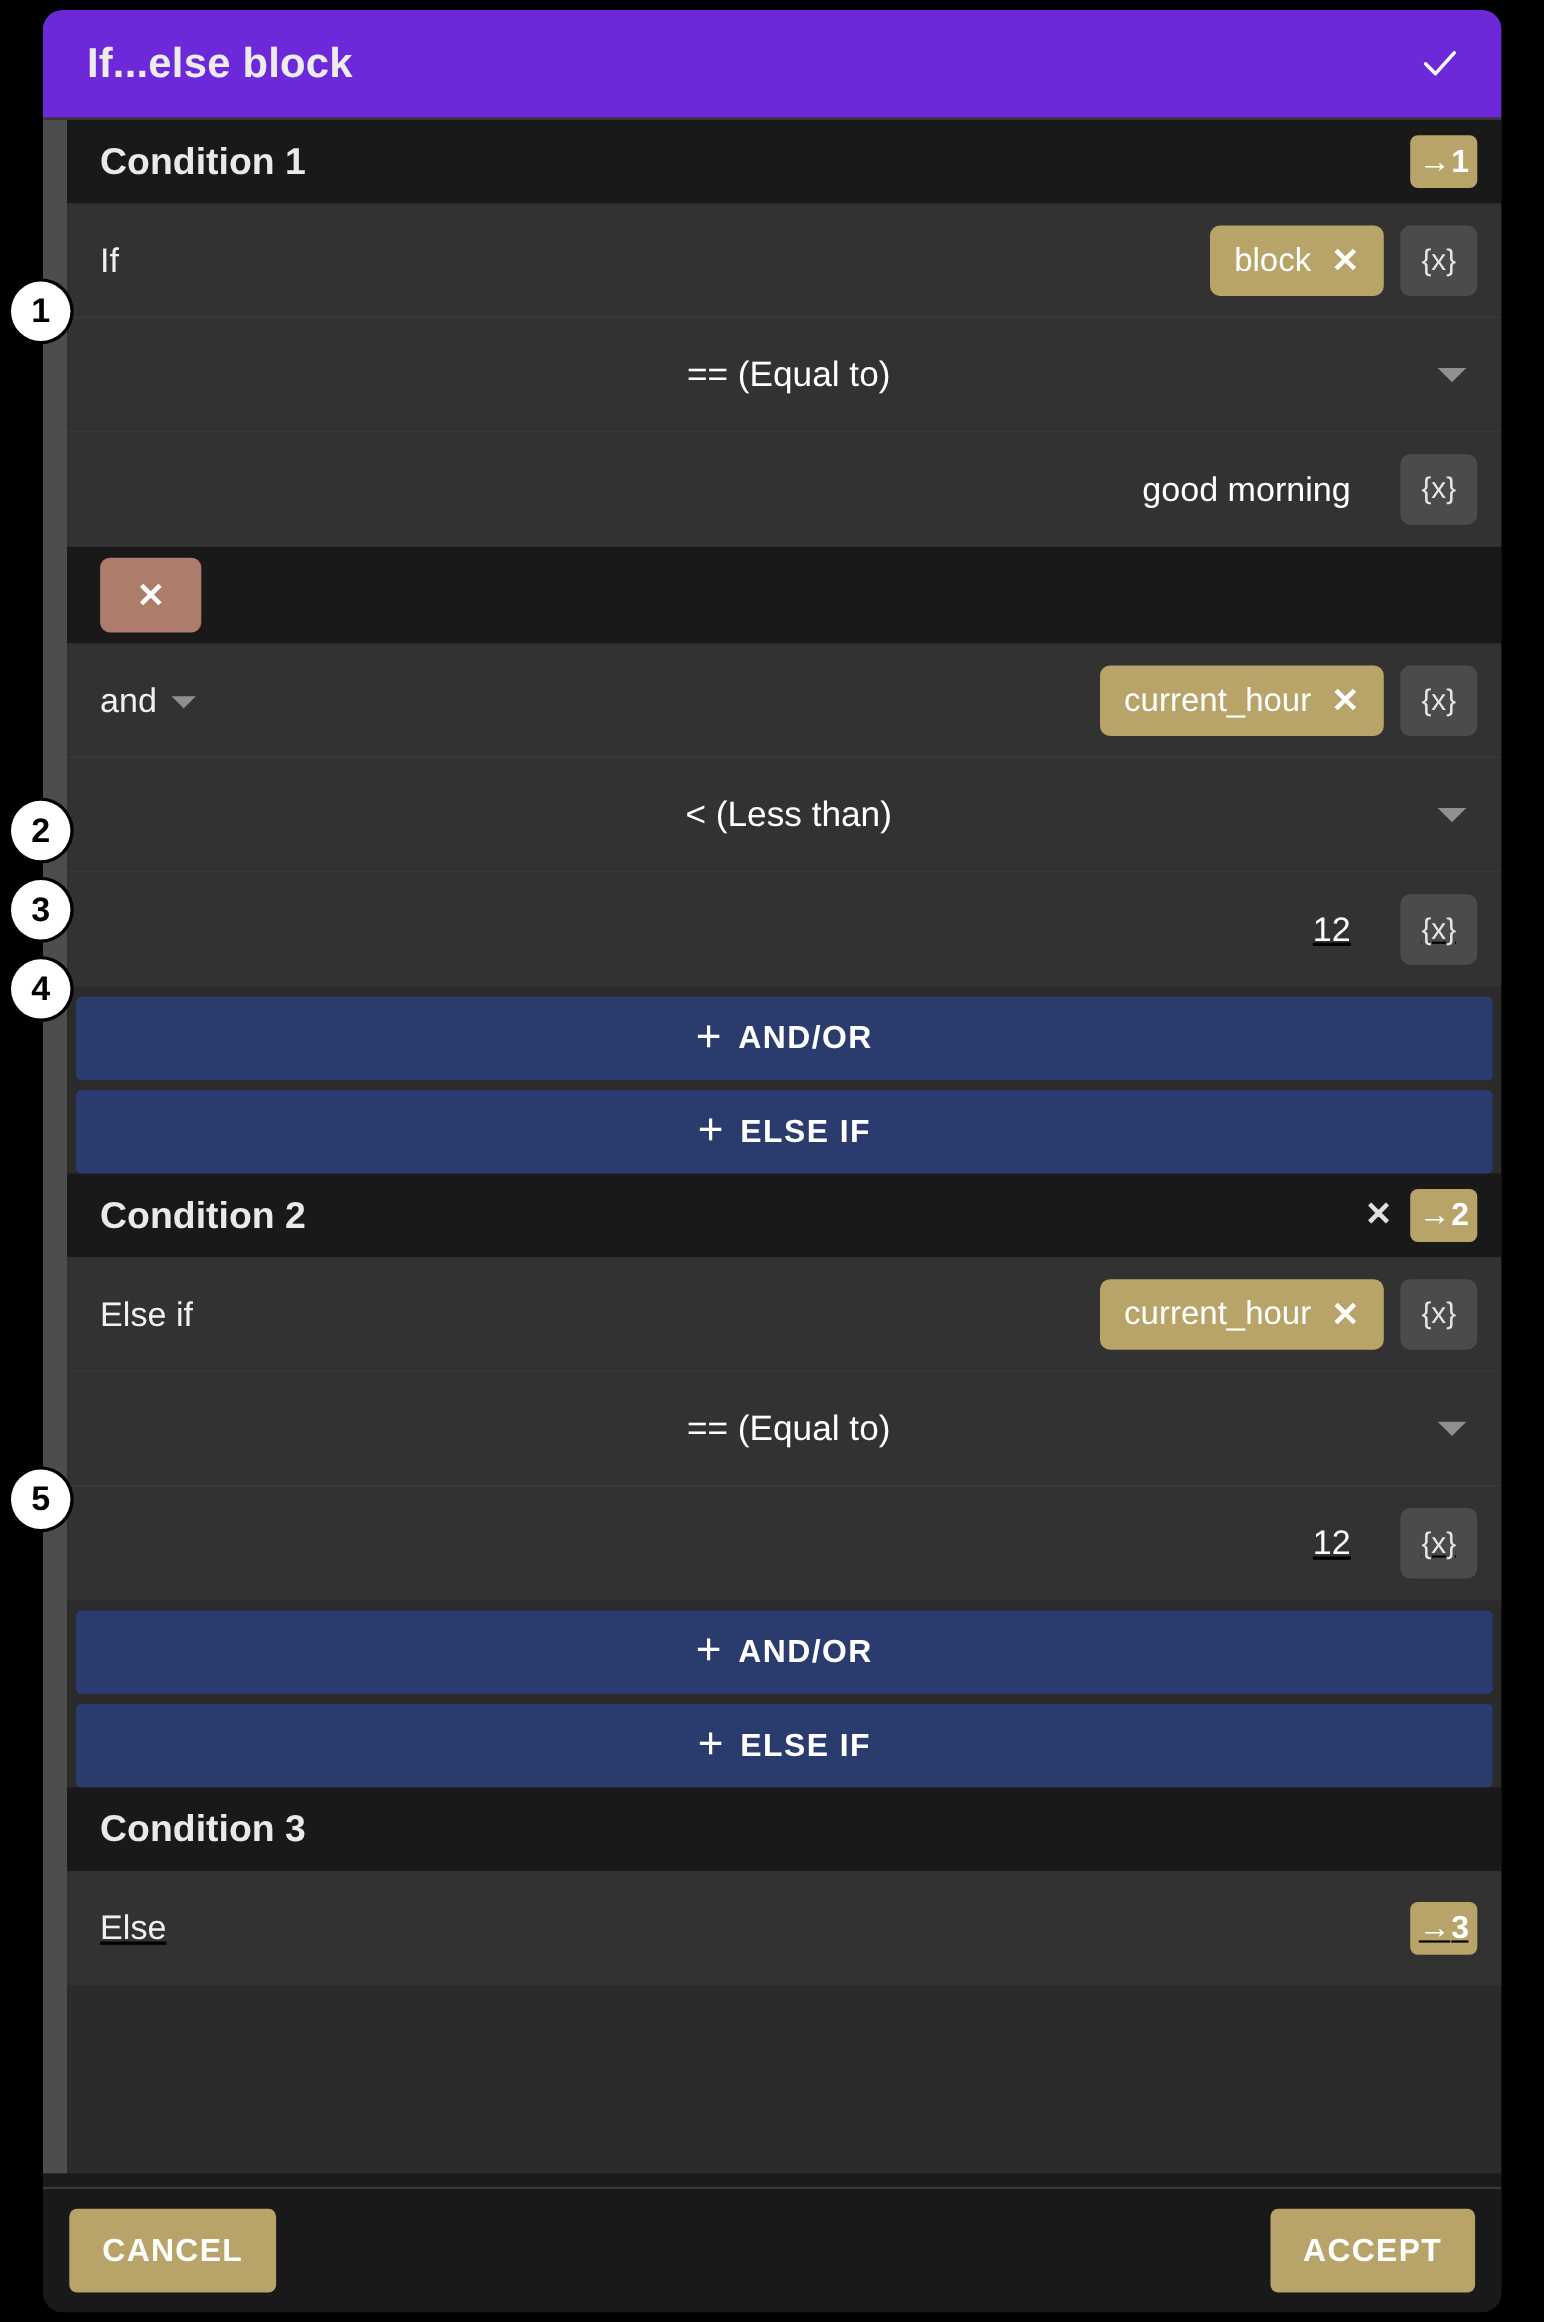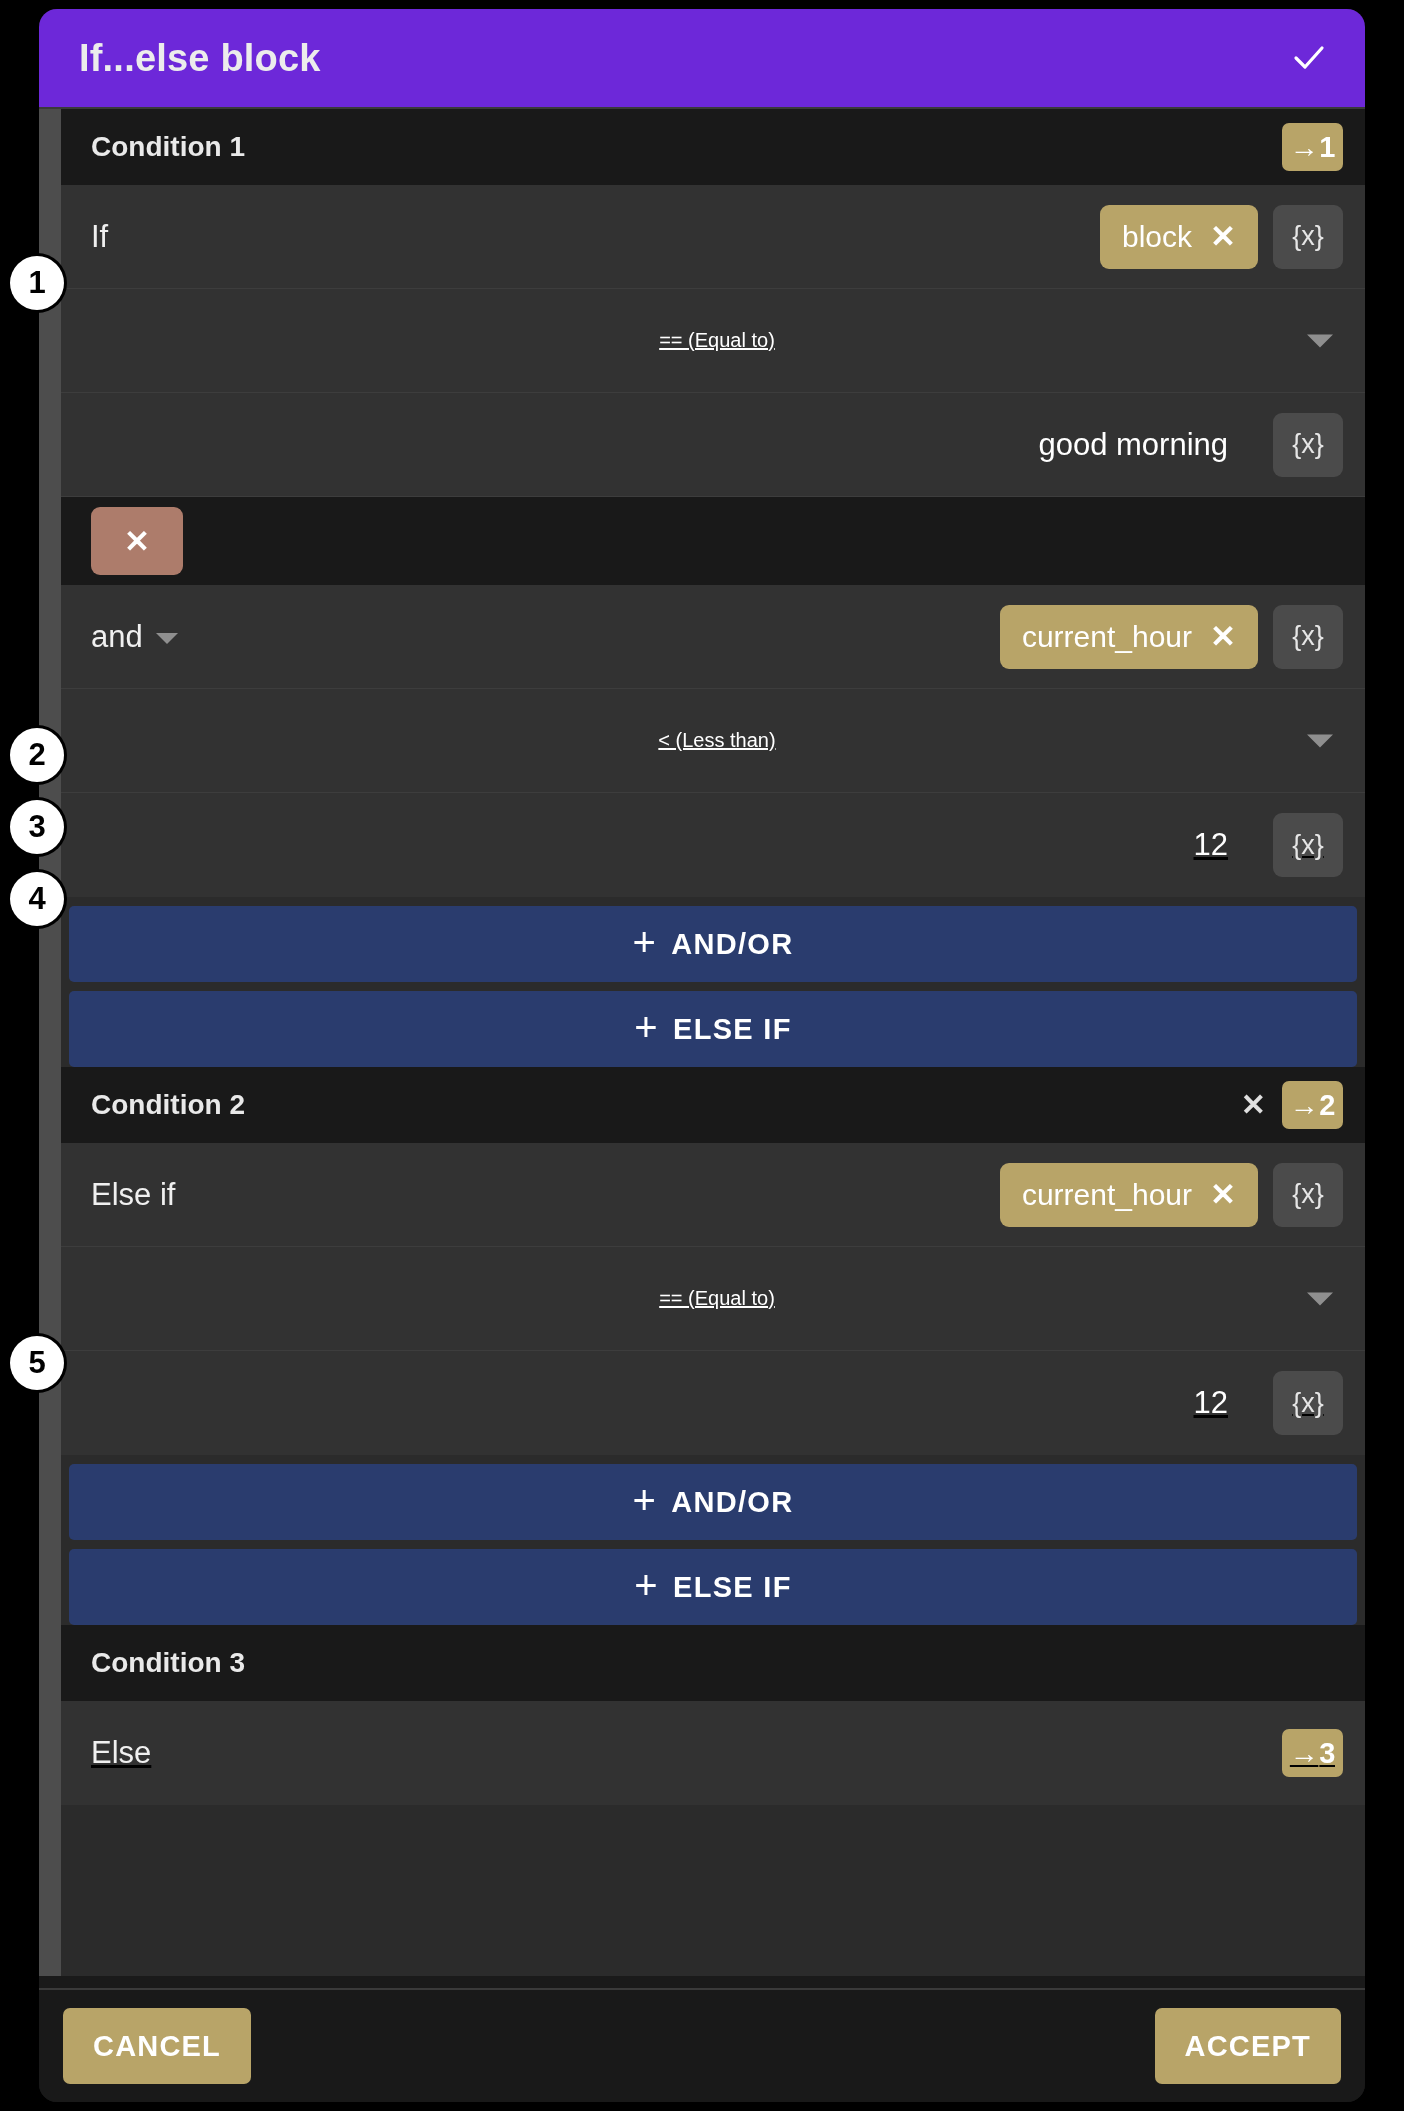--- a/index.html
+++ b/index.html
@@ -47,21 +47,21 @@
     display:flex;flex-direction:column;
     overflow:hidden;
   }
   
   .cond-header{
     background:#191919;height:76px;flex:0 0 76px;
     display:flex;align-items:center;
     padding:0 22px 0 30px;
   }
   .cond-header .label{
-    font-size:28px;font-weight:bold;color:#e9e9e9;flex:1 1 auto;
+    font-size:34px;font-weight:bold;color:#e9e9e9;flex:1 1 auto;
   }
   .x-plain{
     color:#e0e0e0;font-size:30px;font-weight:600;
     padding:0 16px;cursor:pointer;line-height:1;
   }
   .goto-badge{
     background:#b8a468;color:#fff;
     border-radius:7px;
     min-width:58px;height:48px;
     display:flex;align-items:center;justify-content:center;
@@ -98,21 +98,21 @@
   .varbtn{
     background:#4b4b4b;color:#e6e6e6;
     border-radius:9px;
     width:70px;height:64px;
     display:flex;align-items:center;justify-content:center;
     font-size:27px;margin-left:15px;box-sizing:border-box;
   }
   
   .row.dropdown{justify-content:center;position:relative;}
   .row.dropdown .dd-text{
-    font-size:20px;color:#ffffff;text-align:center;width:100%;text-decoration:underline;
+    font-size:32px;color:#ffffff;text-align:center;width:100%;
   }
   .caret{
     position:absolute;right:32px;top:50%;transform:translateY(-50%);
     width:0;height:0;border-left:13px solid transparent;
     border-right:13px solid transparent;border-top:13px solid #8f8f8f;
   }
   
   .row.valrow{justify-content:flex-end;}
   
   .row.delrow{

